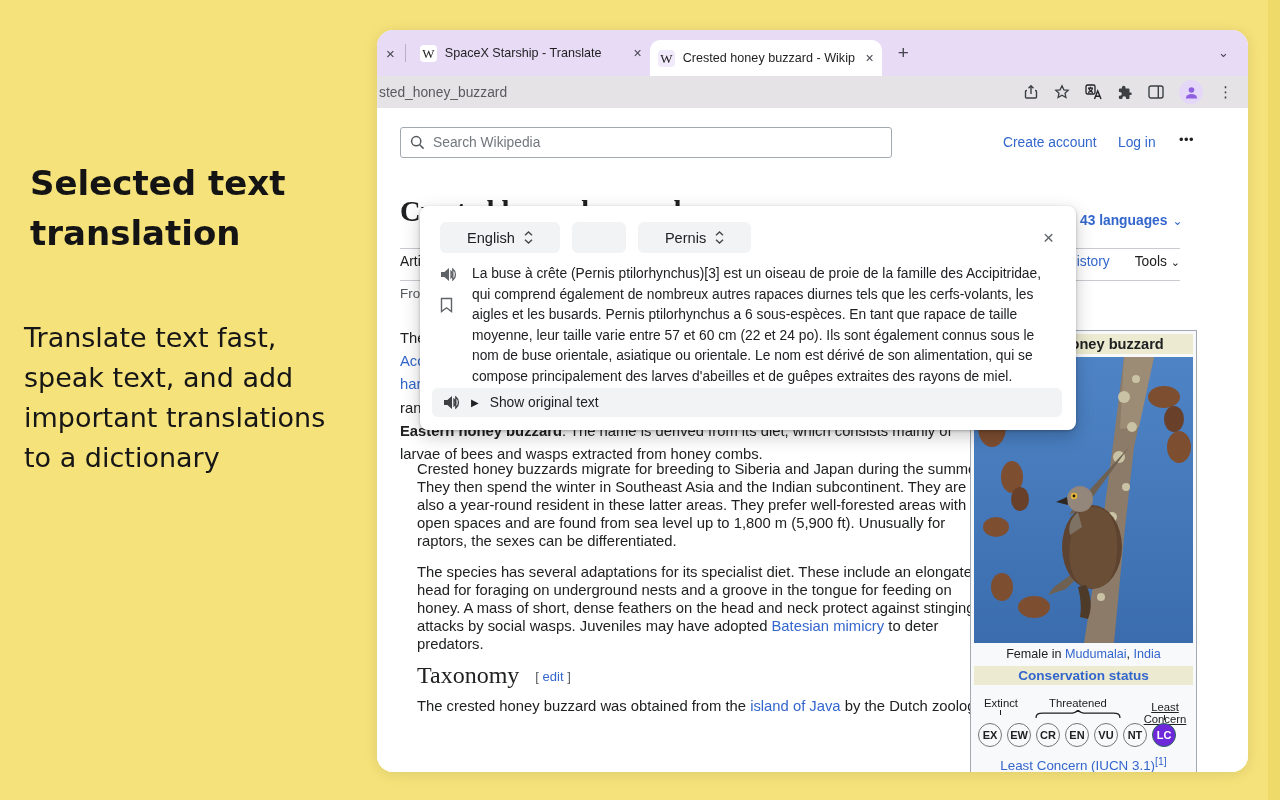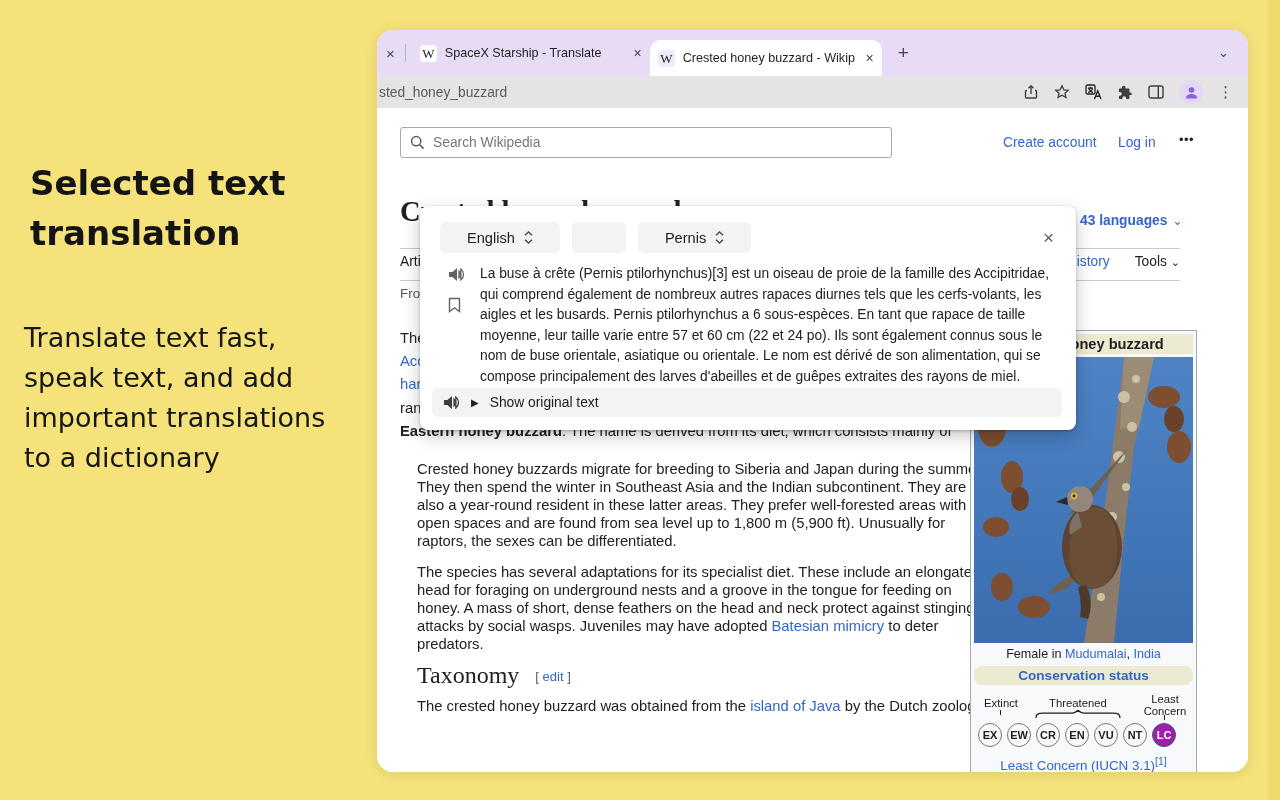--- a/index.html
+++ b/index.html
@@ -74,42 +74,42 @@
   .seg-bold { font-weight:bold; }
   .seg-italic { font-style:italic; }
   .seg-sup { vertical-align:super; font-size:10.5px; color:#3366CC; }
   .seg-gray { color:#54595D; }
 
   
   .infobox { position:absolute; left:593px; top:222px; width:227px; background:#F8F9FA;
     border:1px solid #A2A9B1; padding:3px; font-size:12.6px; }
   .ib-band { background:#ECEAD0; text-align:center; font-weight:bold; font-size:14.6px;
     padding:2px 0; }
-  .ib-band.cons { color:#3366CC; font-size:13.6px; margin-top:2px;border-radius:8px; }
+  .ib-band.cons { color:#3366CC; font-size:13.6px; margin-top:2px; }
   .ib-img { width:219px; height:286px; display:block; margin-top:3px; }
   .ib-caption { text-align:center; padding:4px 0 3px 0; }
   .scale { position:relative; height:62px; margin-top:4px; }
   .scale-label { position:absolute; font-size:11.3px; color:#202122; text-align:center; line-height:12px; }
   .tick { position:absolute; width:1px; height:5px; background:#202122; }
   .circles { position:absolute; left:4px; top:34px; display:flex; gap:5px; }
   .circ { width:24px; height:24px; border-radius:50%; border:1px solid #767676; background:#F8F9FA;
     font-size:11px; font-weight:bold; color:#202122; display:flex; align-items:center; justify-content:center; }
-  .circ.lc { background:#a21caf; border-color:#2C685E; color:#fff; }
+  .circ.lc { background:#6d28d9; border-color:#2C685E; color:#fff; }
   .ib-status { text-align:center; font-size:13.4px; margin-top:4px; }
 
   
   .popup { position:absolute; left:420px; top:206px; width:656px; height:224px; background:#fff;
     border-radius:8px; box-shadow:0 1px 3px rgba(0,0,0,.25), 0 6px 18px rgba(0,0,0,.22);
     font-size:13.8px; color:#202124; }
   .pp-header { display:flex; align-items:center; gap:12px; padding:16px 22px 0 20px; }
   .pill { display:flex; align-items:center; gap:9px; height:31px; padding:0 27px; background:#F1F3F4;
     border-radius:6px; font-size:14.6px; color:#202124; border:none; font-family:"Liberation Sans",sans-serif; }
   .swap-btn { width:40px; justify-content:center; }
   .pp-close { margin-left:auto; color:#5F6368; font-size:19px; line-height:19px; }
-  .pp-body { display:flex; gap:10px; padding:11px 20px 0 28px; }
+  .pp-body { display:flex; gap:10px; padding:11px 20px 0 20px; }
   .pp-iconcol { display:flex; flex-direction:column; gap:15px; color:#5F6368; padding-top:3px; width:22px; flex:none; }
   .pp-text { width:586px; font-size:13.8px; line-height:20.6px; color:#202124; }
   .pp-bar { position:absolute; left:12px; right:14px; bottom:13px; height:29px; background:#F1F3F4;
     border-radius:6px; display:flex; align-items:center; gap:11px; padding:0 11px; }
   .pp-play { font-size:10px; color:#202124; }
   .pp-bar-label { font-size:13.8px; color:#202124; }
   svg { display:block; }
 </style>
 </head>
 <body>
@@ -213,20 +213,21 @@
     </div>
     <div class="rule" style="top:172px;"></div>
     <div class="tagline">From Wikipedia, the free encyclopedia</div>
 
     <div class="lead">
       <div><span>The crested honey buzzard (</span><span class="seg-italic">Pernis ptilorhynchus</span><span>)</span><span class="seg-sup">[3]</span><span> is a bird of prey in the family</span></div>
       <div><span class="seg-link">Accipitridae</span><span>, which also includes many other diurnal raptors such as kites, eagles, and</span></div>
       <div><span class="seg-link">harriers</span><span>. Pernis ptilorhynchus has six subspecies. As a medium-sized raptor, their size</span></div>
       <div><span>ranges between 57 and 60 cm (22 and 24 in). They are also known as Oriental, Asiatic or</span></div>
       <div><span class="seg-bold">Eastern honey buzzard</span><span>. The name is derived from its diet, which consists mainly of</span></div>
+      <div><span>larvae of bees and wasps extracted from honey combs.</span></div>
     </div>
 
     <div class="flow">
       <p><span>Crested honey buzzards migrate for breeding to Siberia and Japan during the summer. They then spend the winter in Southeast Asia and the Indian subcontinent. They are also a year-round resident in these latter areas. They prefer well-forested areas with open spaces and are found from sea level up to 1,800 m (5,900 ft). Unusually for raptors, the sexes can be differentiated.</span></p>
       <p><span>The species has several adaptations for its specialist diet. These include an elongated head for foraging on underground nests and a groove in the tongue for feeding on honey. A mass of short, dense feathers on the head and neck protect against stinging attacks by social wasps. Juveniles may have adopted </span><span class="seg-link">Batesian mimicry</span><span> to deter predators.</span></p>
       <div class="h2">
         <span>Taxonomy</span>
         <span class="editlink"><span class="seg-gray">[ </span><span class="seg-link">edit</span><span class="seg-gray"> ]</span></span>
       </div>
       <p><span>The crested honey buzzard was obtained from the </span><span class="seg-link">island of Java</span><span> by the Dutch zoologist </span></p>
@@ -285,21 +286,21 @@
       <div class="ib-caption"><span>Female in </span><span class="seg-link">Mudumalai</span><span>, </span><span class="seg-link">India</span></div>
       <div class="ib-band cons">Conservation status</div>
 
       <div class="scale">
         <span class="scale-label" style="left:6px; top:8px; width:42px;">Extinct</span>
         <span class="tick" style="left:26px; top:21px;"></span>
         <span class="scale-label" style="left:62px; top:8px; width:84px;">Threatened</span>
         <svg style="position:absolute; left:60px; top:21px;" width="88" height="8" viewBox="0 0 88 8">
           <path d="M2 8 C2 4 4 3.2 9 3.2 L36 3.2 C41 3.2 42.5 2 44 0 C45.5 2 47 3.2 52 3.2 L79 3.2 C84 3.2 86 4 86 8" fill="none" stroke="#202122" stroke-width="1.3"></path>
         </svg>
-        <span class="scale-label" style="left:166px; top:4px; width:50px;">
+        <span class="scale-label" style="left:166px; top:12px; width:50px;text-decoration:underline;">
           <span>Least</span><br>
           <span>Concern</span>
         </span>
         <span class="tick" style="left:190px; top:26px;"></span>
         <div class="circles">
           <span class="circ">EX</span>
           <span class="circ">EW</span>
           <span class="circ">CR</span>
           <span class="circ">EN</span>
           <span class="circ">VU</span>

